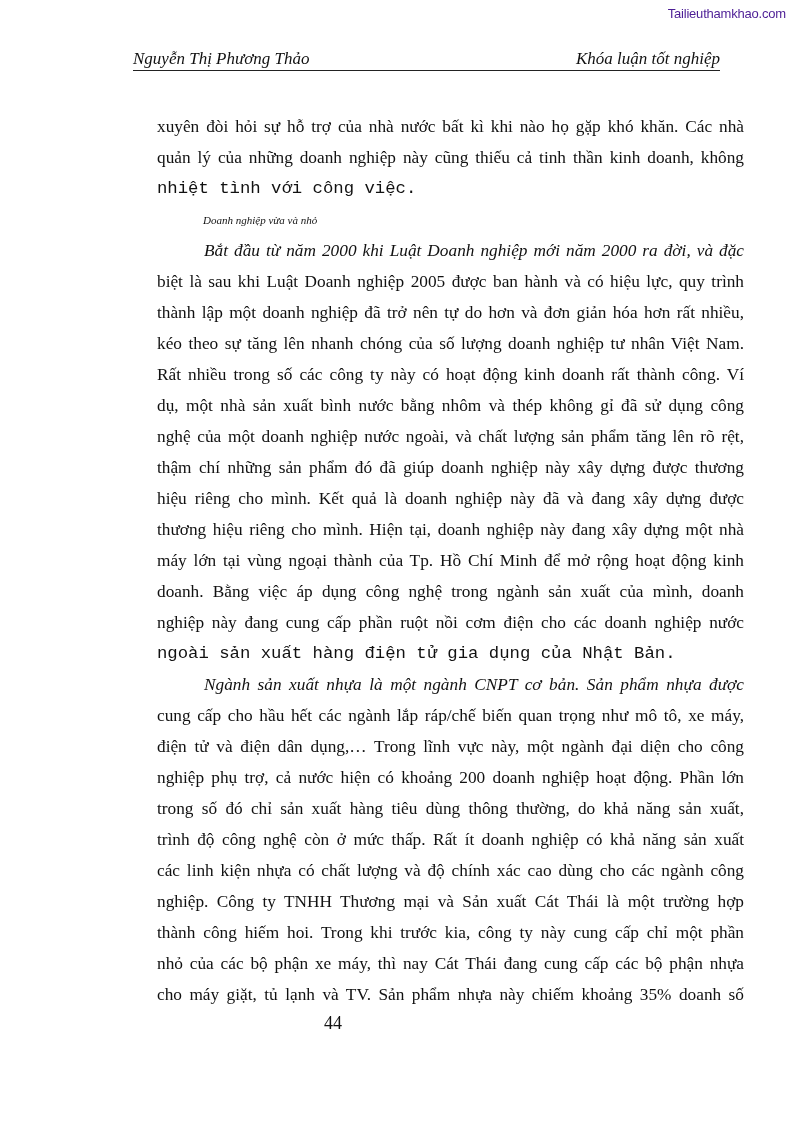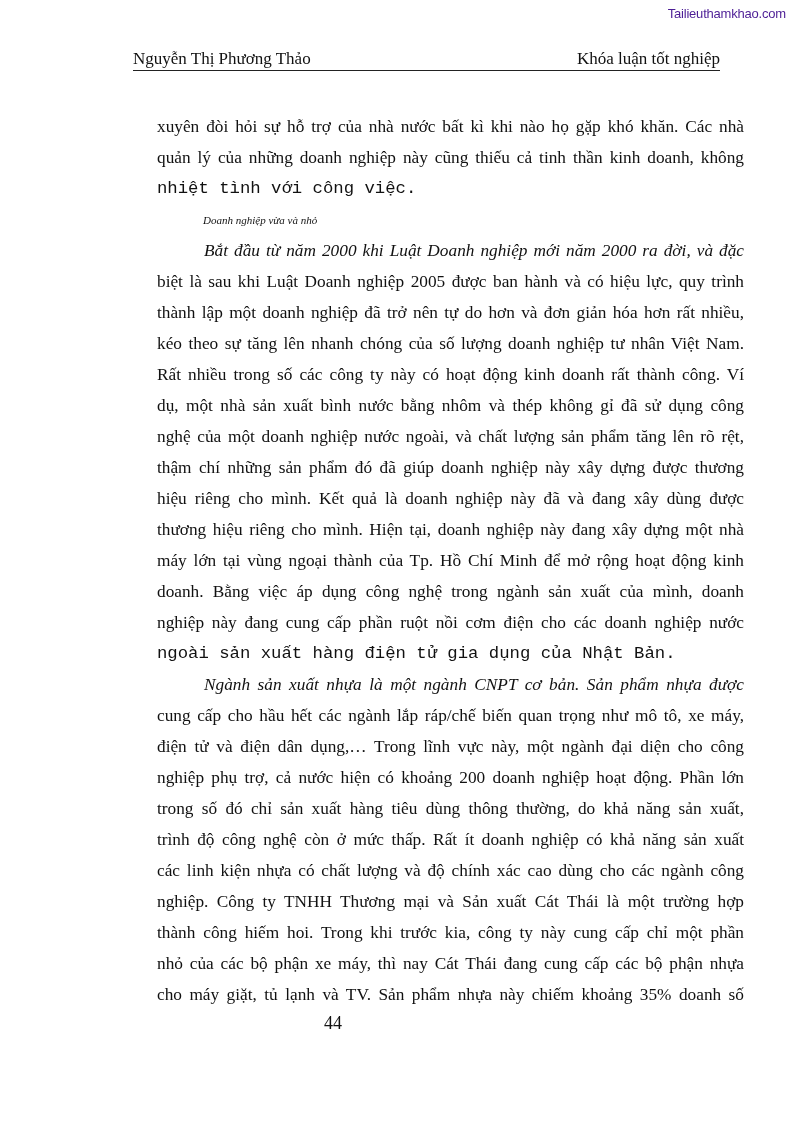--- a/index.html
+++ b/index.html
@@ -24,20 +24,21 @@
       color: #4c1d95;
       letter-spacing: -0.2px;
     }
     .running-header {
       position: absolute;
       left: 133px;
       top: 48px;
       width: 587px;
       height: 22px;
       border-bottom: 1.5px solid #222;
+      font-style: italic;
       font-size: 17px;
       line-height: 22px;
     }
     .running-header .left {
       position: absolute;
       left: 0;
       top: 0;
     }
     .running-header .right {
       position: absolute;
@@ -105,21 +106,21 @@
   <div class="subheading" style="top:93px">Doanh nghiệp vừa và nhỏ</div>
 
   <div class="line indent" style="top:124px">Bắt đầu từ năm 2000 khi Luật Doanh nghiệp mới năm 2000 ra đời, và đặc</div>
   <div class="line" style="top:155px">biệt là sau khi Luật Doanh nghiệp 2005 được ban hành và có hiệu lực, quy trình</div>
   <div class="line" style="top:186px">thành lập một doanh nghiệp đã trở nên tự do hơn và đơn giản hóa hơn rất nhiều,</div>
   <div class="line" style="top:217px">kéo theo sự tăng lên nhanh chóng của số lượng doanh nghiệp tư nhân Việt Nam.</div>
   <div class="line" style="top:248px">Rất nhiều trong số các công ty này có hoạt động kinh doanh rất thành công. Ví</div>
   <div class="line" style="top:279px">dụ, một nhà sản xuất bình nước bằng nhôm và thép không gỉ đã sử dụng công</div>
   <div class="line" style="top:310px">nghệ của một doanh nghiệp nước ngoài, và chất lượng sản phẩm tăng lên rõ rệt,</div>
   <div class="line" style="top:341px">thậm chí những sản phẩm đó đã giúp doanh nghiệp này xây dựng được thương</div>
-  <div class="line" style="top:372px">hiệu riêng cho mình. Kết quả là doanh nghiệp này đã và đang xây dùng được</div>
+  <div class="line" style="top:372px">hiệu riêng cho mình. Kết quả là doanh nghiệp này đã và đang xây dựng được</div>
   <div class="line" style="top:403px">thương hiệu riêng cho mình. Hiện tại, doanh nghiệp này đang xây dựng một nhà</div>
   <div class="line" style="top:434px">máy lớn tại vùng ngoại thành của Tp. Hồ Chí Minh để mở rộng hoạt động kinh</div>
   <div class="line" style="top:465px">doanh. Bằng việc áp dụng công nghệ trong ngành sản xuất của mình, doanh</div>
   <div class="line" style="top:496px">nghiệp này đang cung cấp phần ruột nồi cơm điện cho các doanh nghiệp nước</div>
   <div class="line last" style="top:527px">ngoài sản xuất hàng điện tử gia dụng của Nhật Bản.</div>
 
   <div class="line indent" style="top:558px">Ngành sản xuất nhựa là một ngành CNPT cơ bản. Sản phẩm nhựa được</div>
   <div class="line" style="top:589px">cung cấp cho hầu hết các ngành lắp ráp/chế biến quan trọng như mô tô, xe máy,</div>
   <div class="line" style="top:620px">điện tử và điện dân dụng,… Trong lĩnh vực này, một ngành đại diện cho công</div>
   <div class="line" style="top:651px">nghiệp phụ trợ, cả nước hiện có khoảng 200 doanh nghiệp hoạt động. Phần lớn</div>

